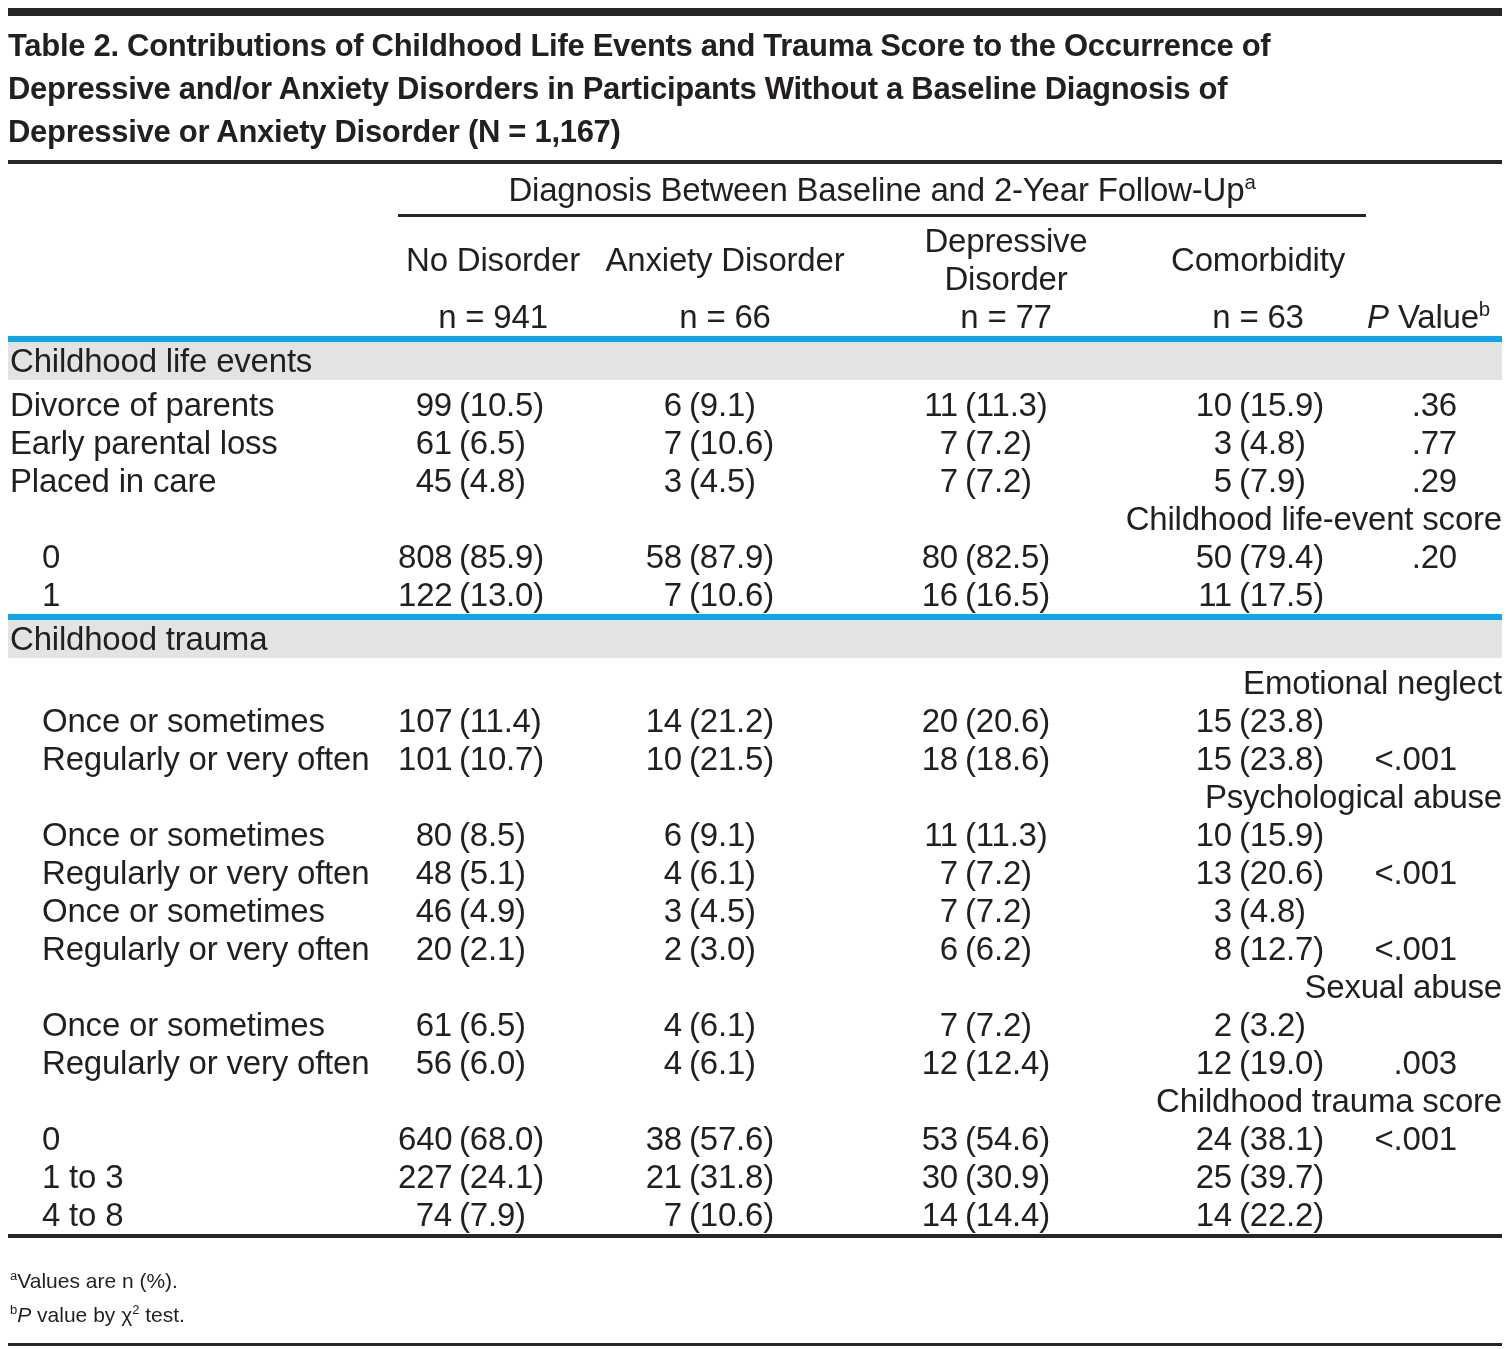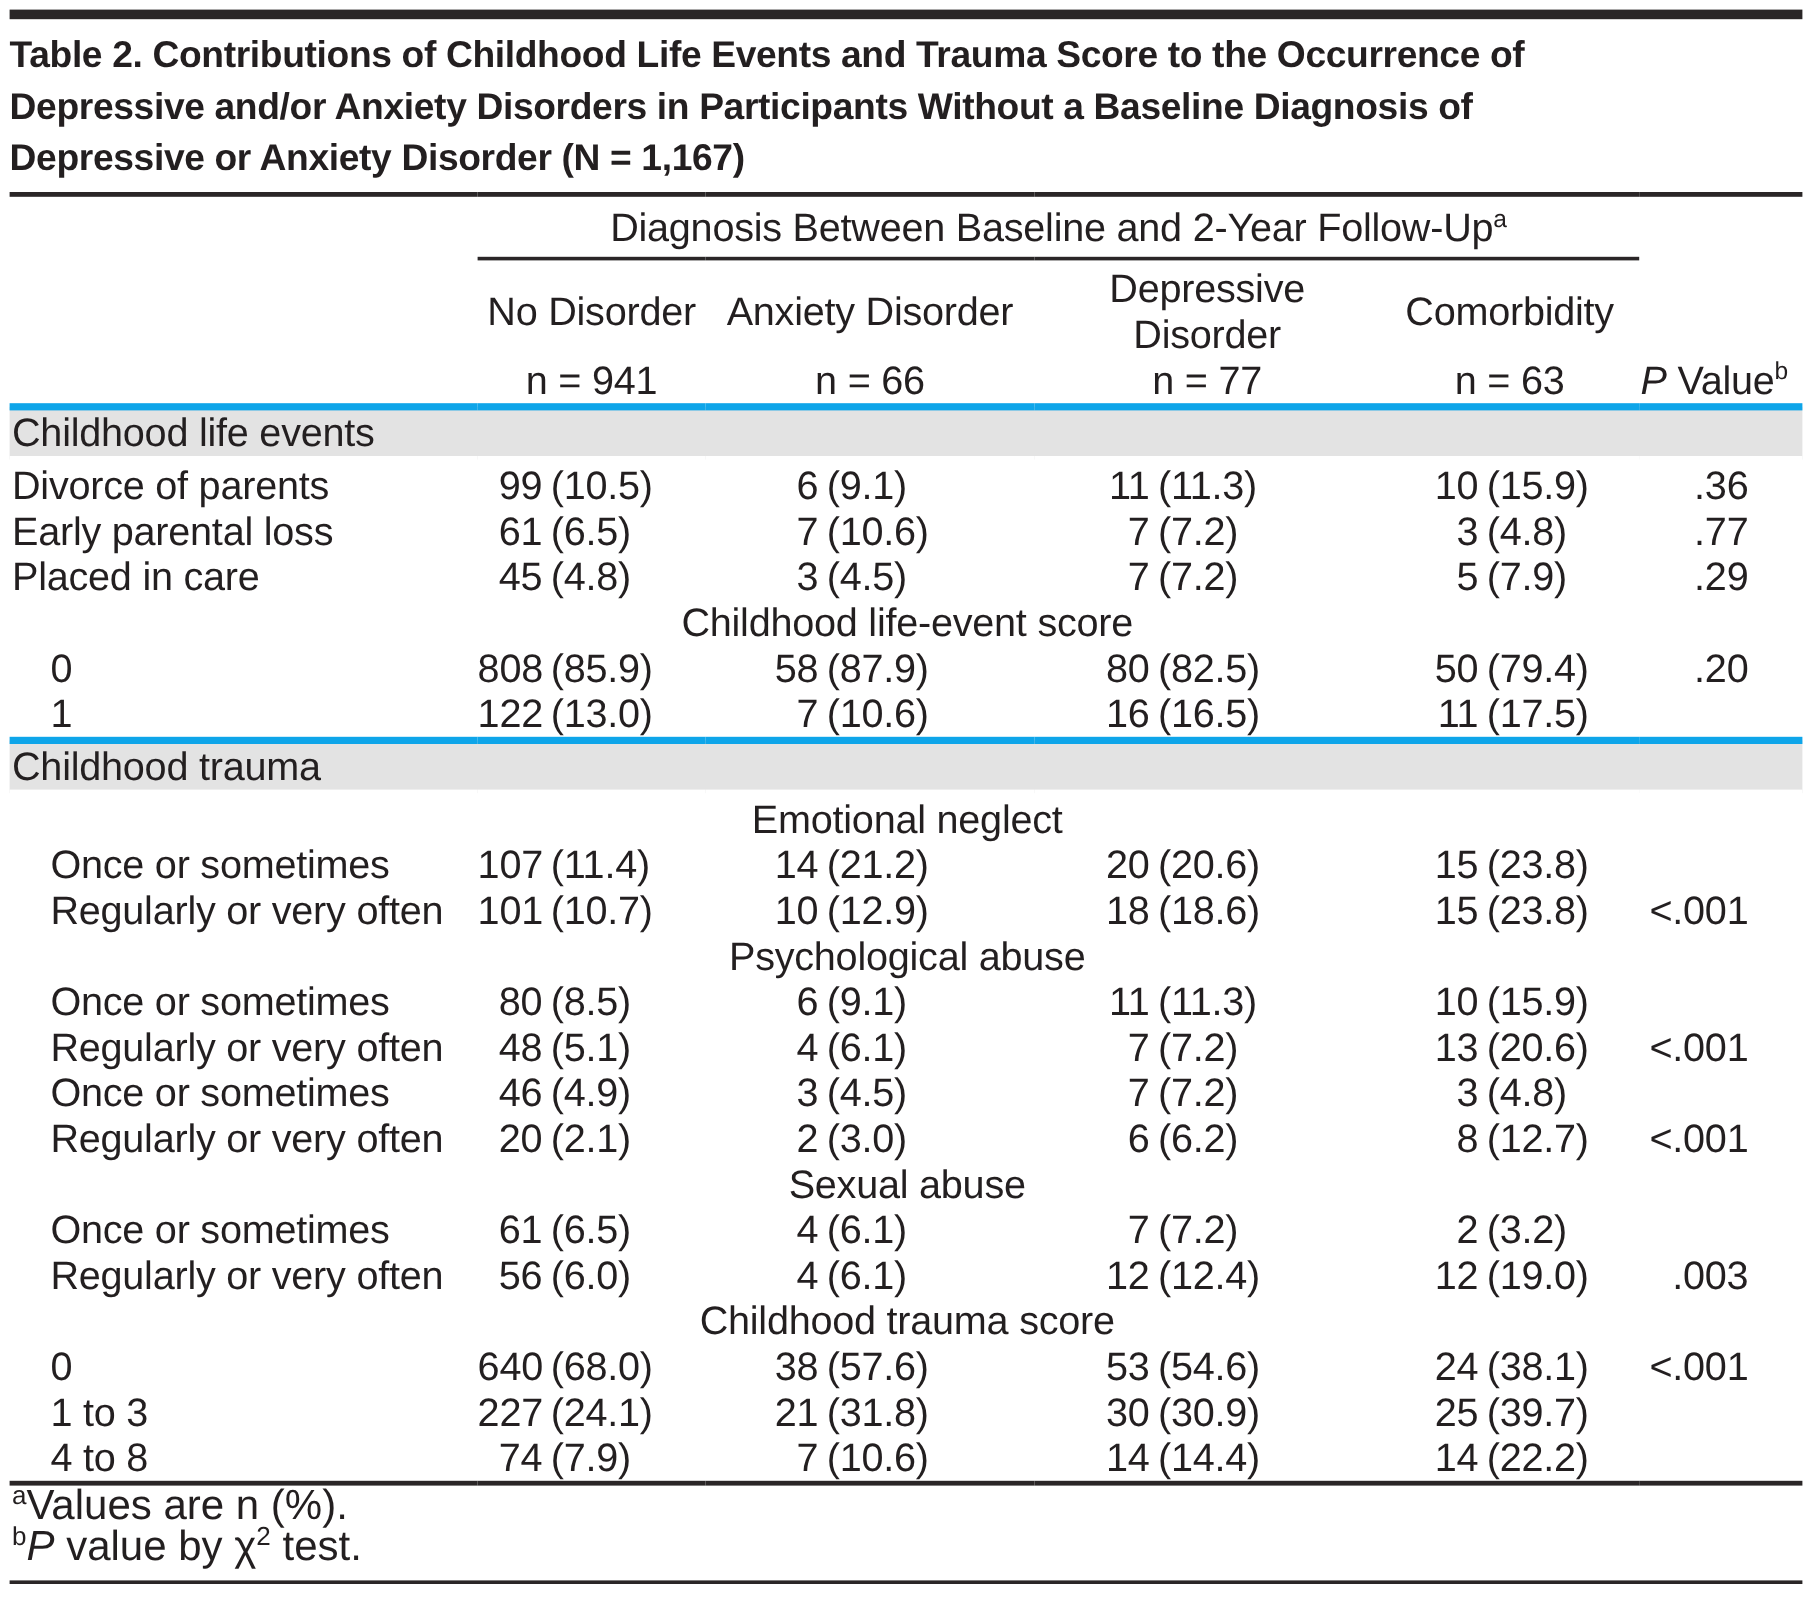--- a/index.html
+++ b/index.html
@@ -44,35 +44,35 @@
   sup { font-size: 62%; line-height: 0; }
   .it { font-style: italic; }
 
   
   tbody tr { height: 38px; }
   tr.section td {
     background: var(--band, #e3e3e3);
     border-top: 6px solid #0ea5e9; border-bottom: 6px solid #ffffff;
     height: 34px; text-align: left; padding-left: 2px;
   }
-  tr.group td { text-align: center; padding-left: 2px; }
+  tr.group td { text-align: right; padding-left: 2px; }
   td.lbl { text-align: left; padding-left: 2px; }
   tr.indent td.lbl { padding-left: 34px; }
 
   td.cell { text-align: left; white-space: nowrap; }
   td.cell .num { display: inline-block; text-align: right; }
   td.cell .pct { display: inline-block; text-align: left; padding-left: 7px; }
   td.cA .num { width: 54px; }
   td.cB .num { width: 94px; }
   td.cC .num { width: 96px; }
   td.cD .num { width: 82px; }
   td.pv { text-align: right; padding-right: 45px; }
 
   
-  .footnotes { padding: 0 0 9px 2px; font-size: 35px; line-height: 34px; }
+  .footnotes { padding: 26px 0 9px 2px; font-size: 21px; line-height: 34px; }
   .bottom-rule { height: 3px; width: 1494px; background: var(--rule, #231f20); margin-top: 2px; }
 </style>
 </head>
 <body style="--ink: #231f20; --rule: #2a2627; --band: #e3e3e3;">
 
 <div class="page">
   <div class="top-bar"></div>
 
   <h1 class="title">
     <div>Table 2. Contributions of Childhood Life Events and Trauma Score to the Occurrence of</div>
@@ -169,21 +169,21 @@
           <td class="lbl"><span>Once or sometimes</span></td>
           <td class="cell cA"><span class="num">107</span><span class="pct">(11.4)</span></td>
           <td class="cell cB"><span class="num">14</span><span class="pct">(21.2)</span></td>
           <td class="cell cC"><span class="num">20</span><span class="pct">(20.6)</span></td>
           <td class="cell cD"><span class="num">15</span><span class="pct">(23.8)</span></td>
           <td class="pv"></td>
         </tr>
         <tr class="data indent">
           <td class="lbl"><span>Regularly or very often</span></td>
           <td class="cell cA"><span class="num">101</span><span class="pct">(10.7)</span></td>
-          <td class="cell cB"><span class="num">10</span><span class="pct">(12.9)</span></td>
+          <td class="cell cB"><span class="num">10</span><span class="pct">(21.5)</span></td>
           <td class="cell cC"><span class="num">18</span><span class="pct">(18.6)</span></td>
           <td class="cell cD"><span class="num">15</span><span class="pct">(23.8)</span></td>
           <td class="pv">&lt;.001</td>
         </tr>
         <tr class="group">
           <td colspan="6"><span>Psychological abuse</span></td>
         </tr>
         <tr class="data indent">
           <td class="lbl"><span>Once or sometimes</span></td>
           <td class="cell cA"><span class="num">80</span><span class="pct">(8.5)</span></td>

